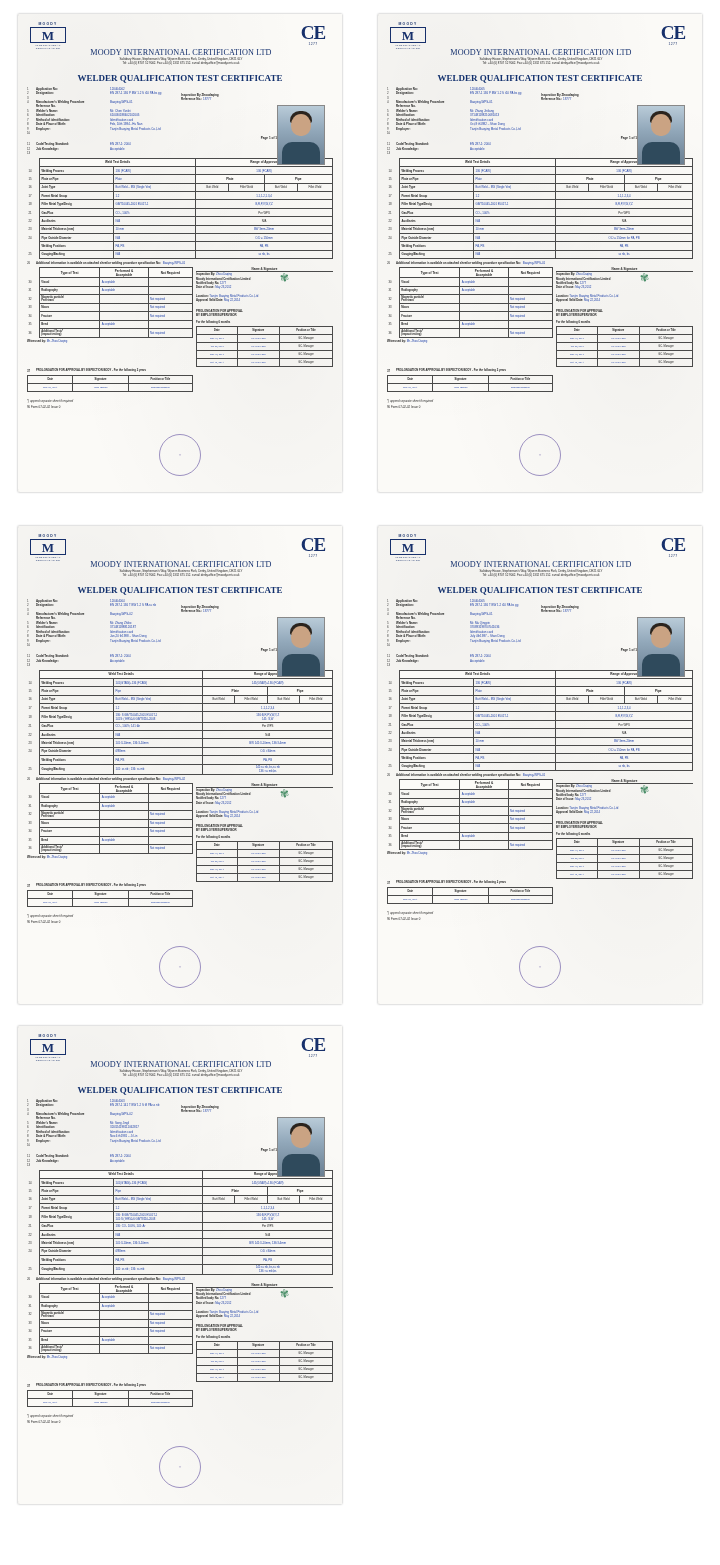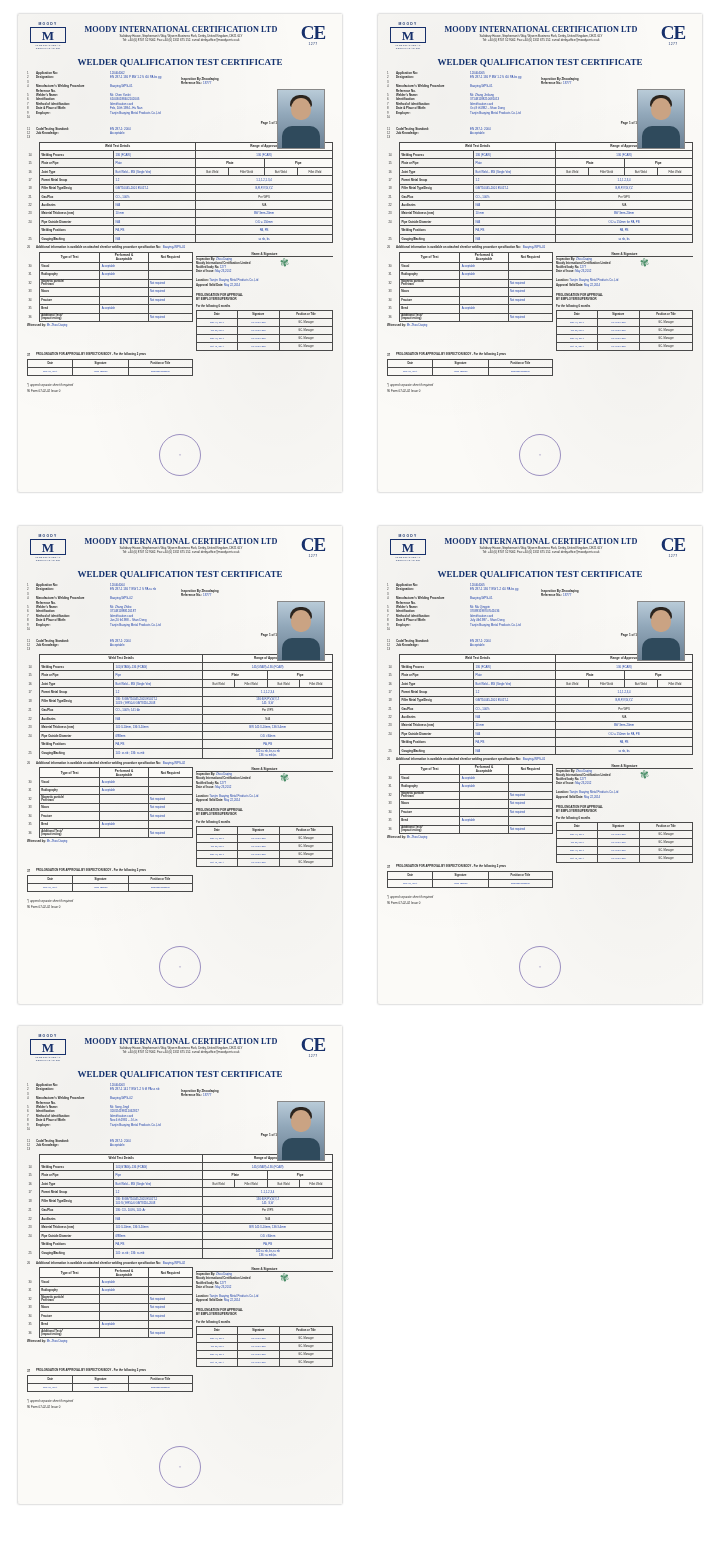--- a/index.html
+++ b/index.html
@@ -76,24 +76,25 @@
     font-size: 2.4px;
     letter-spacing: 0.5px;
   }
   .hdr-mid {
     flex: 1;
     text-align: center;
     padding-top: 3px;
   }
   .hdr-mid .co {
     font-size: 8.2px;
-    font-weight: bold;
+    font-weight: normal;
     color: #14306e;
     letter-spacing: 0.1px;
     font-family: "Liberation Serif", serif;
+    margin-top: 23px;
   }
   .hdr-mid .addr {
     font-size: 2.9px;
     color: #1b1b1b;
     line-height: 1.35;
     margin-top: 1px;
   }
   .ce {
     width: 40px;
     flex: 0 0 40px;

